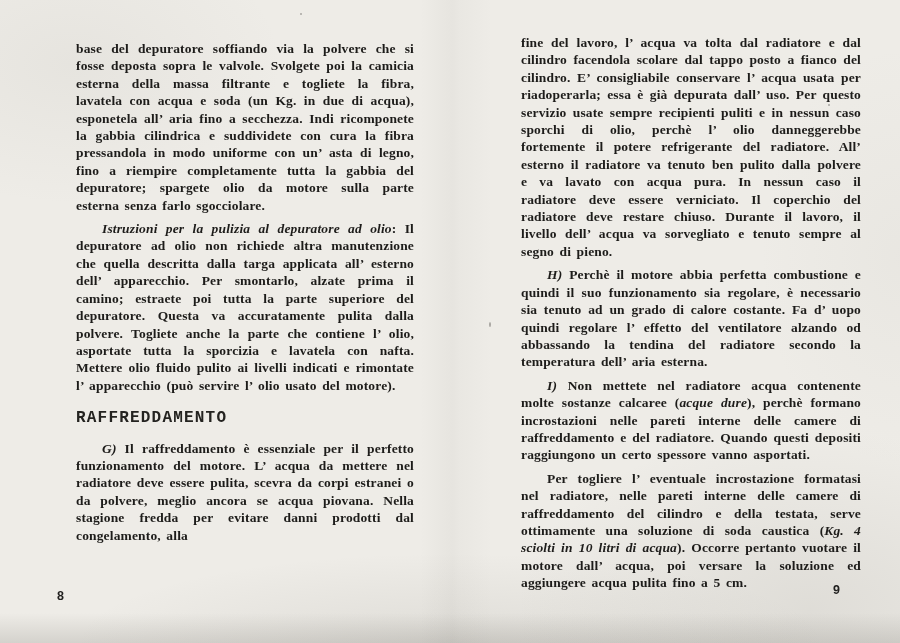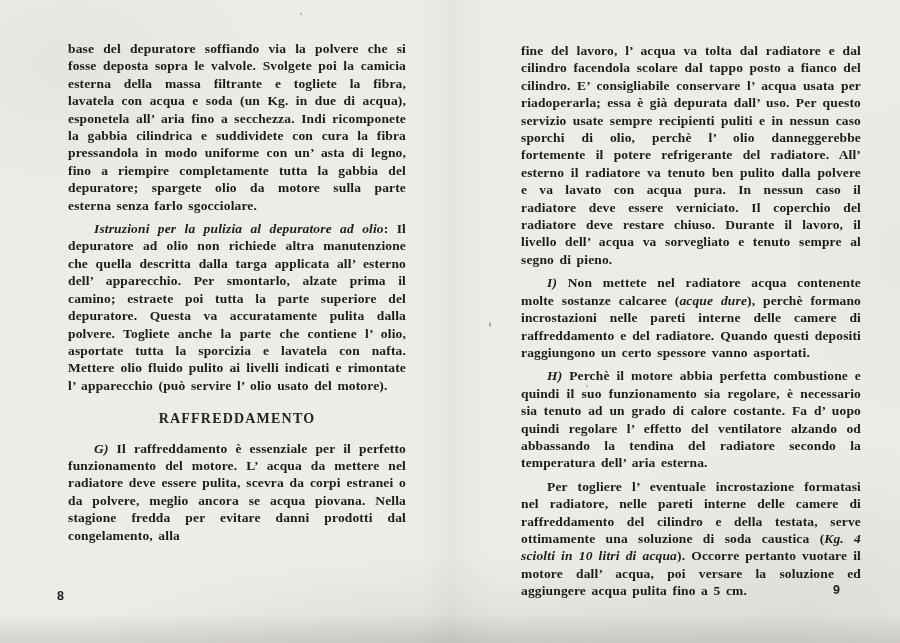--- a/index.html
+++ b/index.html
@@ -43,47 +43,46 @@
     position: absolute;
     text-align: justify;
     font-weight: bold;
     font-size: 13.5px;
     line-height: 17.4px;
     letter-spacing: 0.15px;
     word-spacing: 2px;
     color: #1d1c1a;
   }
   .page-text.left {
-    left: 68px;
+    left: 76px;
     top: 40px;
     width: 338px;
   }
   .page-text.right {
     left: 521px;
-    top: 42px;
+    top: 34px;
     width: 340px;
   }
   .para {
     margin: 0 0 6px 0;
   }
   .para.indent {
     text-indent: 26px;
   }
   .para .italic {
     font-style: italic;
   }
   .para .normal {
     font-style: normal;
   }
   .section-heading {
-    font-family: Liberation Serif, serif;
+    font-family: Liberation Mono, monospace;
     font-weight: bold;
-    font-size: 14px;
+    font-size: 16px;
     letter-spacing: 1.2px;
-    text-align: center;
     margin: 16px 0 12px 0;
     text-indent: 0;
     color: #242320;
   }
   .page-number {
     position: absolute;
     font-family: "Liberation Sans", sans-serif;
     font-weight: bold;
     font-size: 12.5px;
     color: #222120;
@@ -111,22 +110,22 @@
 
   <div class="page-text left">
       <p class="para"><span class="normal">base del depuratore soffiando via la polvere che si fosse deposta sopra le valvole. Svolgete poi la camicia esterna della massa filtrante e togliete la fibra, lavatela con acqua e soda (un Kg. in due di acqua), esponetela all’ aria fino a secchezza. Indi ricomponete la gabbia cilindrica e suddividete con cura la fibra pressandola in modo uniforme con un’ asta di legno, fino a riempire completamente tutta la gabbia del depuratore; spargete olio da motore sulla parte esterna senza farlo sgocciolare.</span></p>
       <p class="para indent"><span class="italic">Istruzioni per la pulizia al depuratore ad olio</span><span class="normal">: Il depuratore ad olio non richiede altra manutenzione che quella descritta dalla targa applicata all’ esterno dell’ apparecchio. Per smontarlo, alzate prima il camino; estraete poi tutta la parte superiore del depuratore. Questa va accuratamente pulita dalla polvere. Togliete anche la parte che contiene l’ olio, asportate tutta la sporcizia e lavatela con nafta. Mettere olio fluido pulito ai livelli indicati e rimontate l’ apparecchio (può servire l’ olio usato del motore).</span></p>
       <h2 class="section-heading">RAFFREDDAMENTO</h2>
       <p class="para indent"><span class="italic">G)</span><span class="normal"> Il raffreddamento è essenziale per il perfetto funzionamento del motore. L’ acqua da mettere nel radiatore deve essere pulita, scevra da corpi estranei o da polvere, meglio ancora se acqua piovana. Nella stagione fredda per evitare danni prodotti dal congelamento, alla</span></p>
     </div>
 
   <div class="page-text right">
       <p class="para"><span class="normal">fine del lavoro, l’ acqua va tolta dal radiatore e dal cilindro facendola scolare dal tappo posto a fianco del cilindro. E’ consigliabile conservare l’ acqua usata per riadoperarla; essa è già depurata dall’ uso. Per questo servizio usate sempre recipienti puliti e in nessun caso sporchi di olio, perchè l’ olio danneggerebbe fortemente il potere refrigerante del radiatore. All’ esterno il radiatore va tenuto ben pulito dalla polvere e va lavato con acqua pura. In nessun caso il radiatore deve essere verniciato. Il coperchio del radiatore deve restare chiuso. Durante il lavoro, il livello dell’ acqua va sorvegliato e tenuto sempre al segno di pieno.</span></p>
+      <p class="para indent"><span class="italic">H)</span><span class="normal"> Perchè il motore abbia perfetta combustione e quindi il suo funzionamento sia regolare, è necessario sia tenuto ad un grado di calore costante. Fa d’ uopo quindi regolare l’ effetto del ventilatore alzando od abbassando la tendina del radiatore secondo la temperatura dell’ aria esterna.</span></p>
       <p class="para indent"><span class="italic">I)</span><span class="normal"> Non mettete nel radiatore acqua contenente molte sostanze calcaree (</span><span class="italic">acque dure</span><span class="normal">), perchè formano incrostazioni nelle pareti interne delle camere di raffreddamento e del radiatore. Quando questi depositi raggiungono un certo spessore vanno asportati.</span></p>
-      <p class="para indent"><span class="italic">H)</span><span class="normal"> Perchè il motore abbia perfetta combustione e quindi il suo funzionamento sia regolare, è necessario sia tenuto ad un grado di calore costante. Fa d’ uopo quindi regolare l’ effetto del ventilatore alzando od abbassando la tendina del radiatore secondo la temperatura dell’ aria esterna.</span></p>
       <p class="para indent"><span class="normal">Per togliere l’ eventuale incrostazione formatasi nel radiatore, nelle pareti interne delle camere di raffreddamento del cilindro e della testata, serve ottimamente una soluzione di soda caustica (</span><span class="italic">Kg. 4 sciolti in 10 litri di acqua</span><span class="normal">). Occorre pertanto vuotare il motore dall’ acqua, poi versare la soluzione ed aggiungere acqua pulita fino a 5 cm.</span></p>
     </div>
 
   <div class="page-number left">8</div>
 
   <div class="page-number right">9</div>
 
   <div class="speck s1"></div>
   <div class="speck s2"></div>
   <div class="speck s3"></div>

